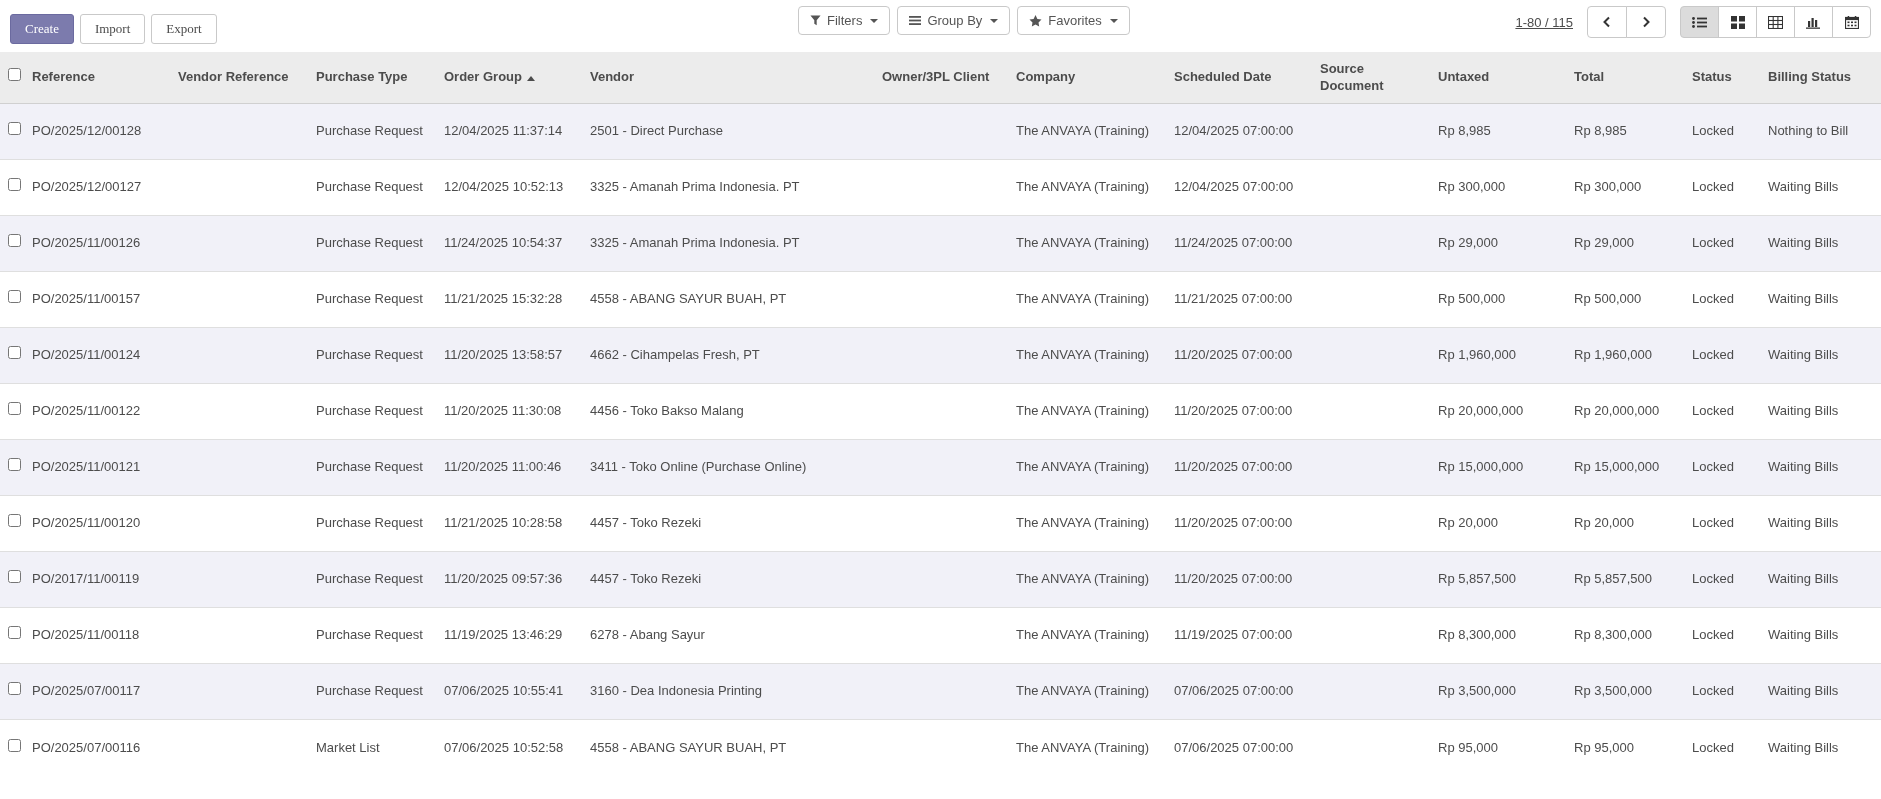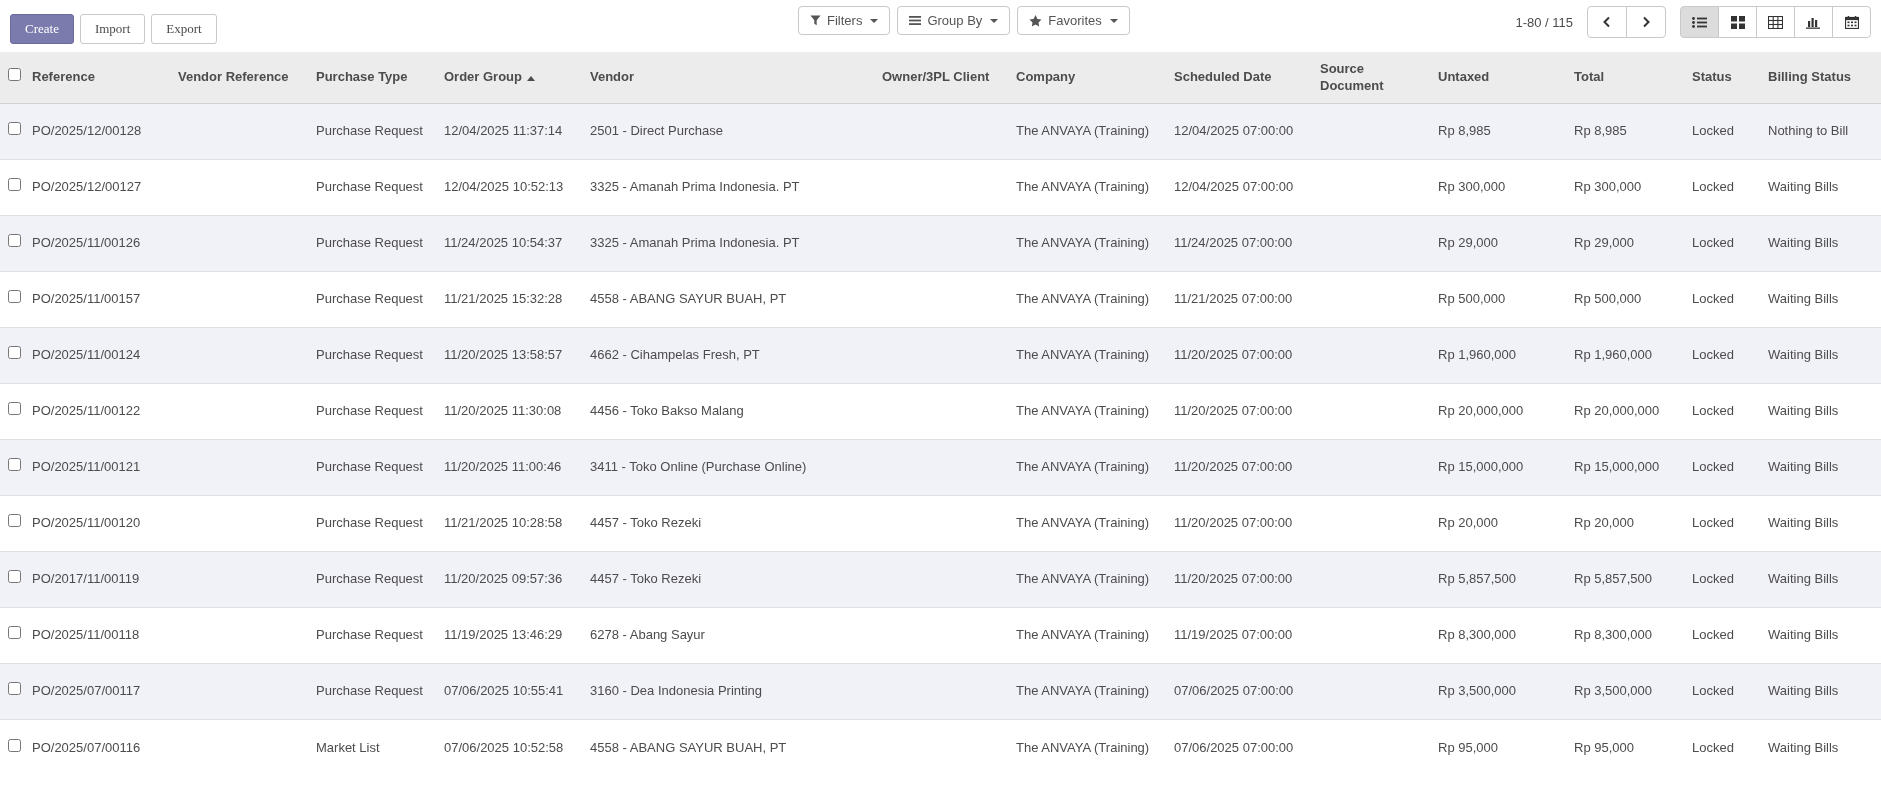--- a/index.html
+++ b/index.html
@@ -29,21 +29,21 @@
   .search-box input::placeholder{color:#767676;}
   .search-icon{position:absolute;right:9px;top:6px;cursor:pointer;}
   .cp-right-bottom{display:flex;justify-content:space-between;align-items:flex-start;}
   .filter-group{display:flex;gap:7px;}
   .drop-btn{display:flex;align-items:center;gap:6px;font-size:13px;padding:6px 11px;
     background:#fff;border:1px solid var(--btn-border);border-radius:4px;color:#555;cursor:pointer;
     font-family:inherit;}
   .caret{display:inline-block;width:0;height:0;border-left:4px solid transparent;
     border-right:4px solid transparent;border-top:4px solid #555;margin-left:2px;}
   .pager-area{display:flex;align-items:center;gap:14px;}
-  .pager-range{font-size:13px;color:var(--text);}
+  .pager-range{font-size:13px;color:var(--text);text-decoration:underline;}
   .pager-btns{display:flex;}
   .pager-btn{width:40px;height:32px;background:#fff;border:1px solid var(--btn-border);
     display:flex;align-items:center;justify-content:center;cursor:pointer;}
   .pager-btn:first-child{border-radius:4px 0 0 4px;}
   .pager-btn:last-child{border-radius:0 4px 4px 0;margin-left:-1px;}
   .view-switcher{display:flex;}
   .vs-btn{width:39px;height:32px;background:#fff;border:1px solid var(--btn-border);
     display:flex;align-items:center;justify-content:center;cursor:pointer;margin-left:-1px;}
   .vs-btn:first-child{border-radius:4px 0 0 4px;margin-left:0;}
   .vs-btn:last-child{border-radius:0 4px 4px 0;}

